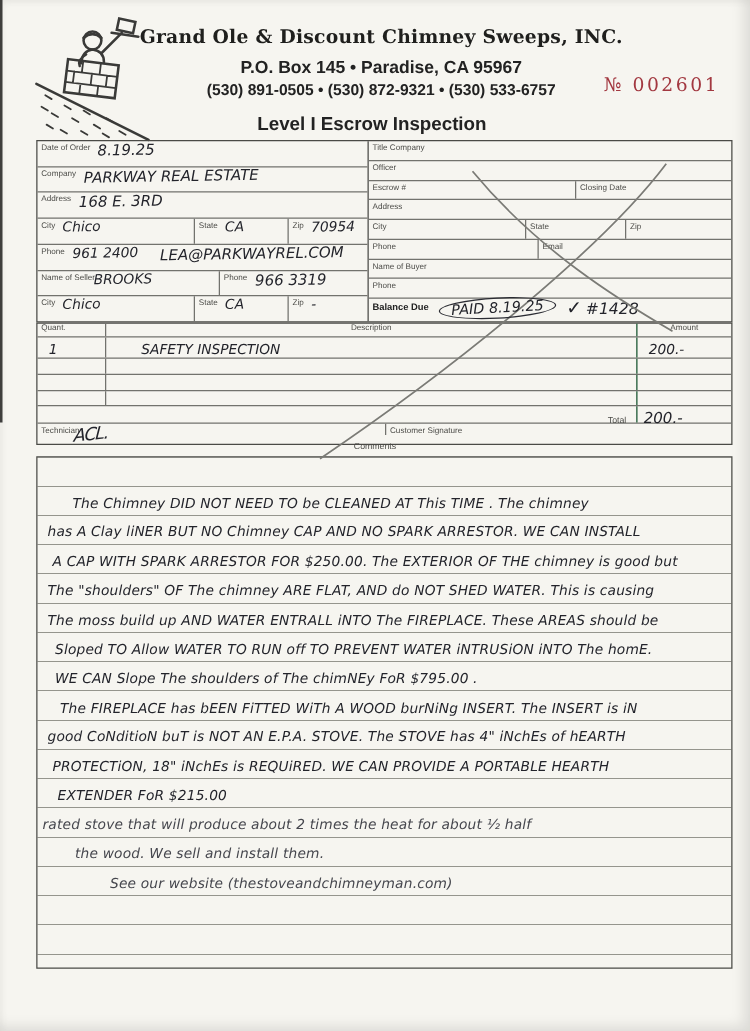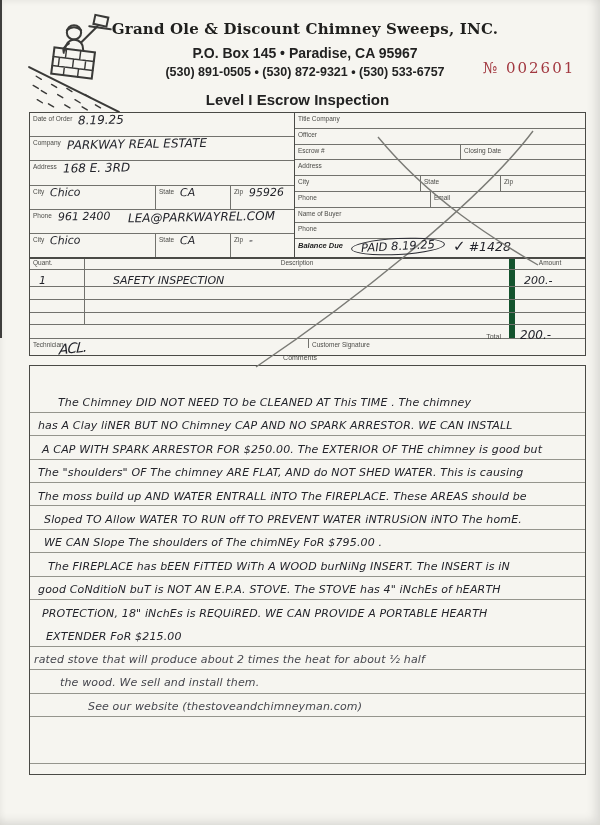--- a/index.html
+++ b/index.html
@@ -26,36 +26,36 @@
   .form{position:absolute;left:29px;top:112px;width:557px;height:146px;
     border:1.3px solid #4a4a46;display:flex;box-sizing:border-box;}
   .fcol{display:flex;flex-direction:column;box-sizing:border-box;}
   .fcol.left{width:265px;border-right:1.2px solid #4a4a46;}
   .fcol.right{flex:1;position:relative;}
   .frow{flex:1;display:flex;border-bottom:1px solid #72726d;position:relative;box-sizing:border-box;align-items:flex-start;overflow:visible;}
   .frow:last-child{border-bottom:none;}
   .fcell{display:flex;align-items:flex-start;box-sizing:border-box;height:100%;overflow:visible;}
   .fcell.bl{border-left:1px solid #72726d;}
   .lbl{font-size:6.5px;color:#4c4c48;padding:2px 2px 0 3px;white-space:nowrap;}
-  .lbl.bold{font-weight:bold;font-size:7.5px;color:#222;font-style:italic;}
+  .lbl.bold{font-weight:bold;font-size:7.5px;color:#222;}
   .hand{font-family:"DejaVu Sans",sans-serif;font-style:italic;color:#23242b;}
   .hv{font-size:11px;margin-left:4px;white-space:nowrap;transform:rotate(-1deg);line-height:14px;}
   .hv.big{font-size:12px;}
   .oval{display:inline-block;border:1.6px solid #2b2c33;border-radius:50%;
     padding:0 9px 1px 9px;font-size:11.5px;transform:rotate(-3deg);margin-left:6px;white-space:nowrap;position:relative;top:-1px;z-index:3;}
   .chk{font-size:15px;margin-left:8px;position:relative;top:-2px;}
   .ref{font-size:12.5px;margin-left:3px;}
   .xover{position:absolute;pointer-events:none;z-index:2;}
   
   .items{position:absolute;left:29px;top:258px;width:557px;box-sizing:border-box;
     border-left:1.3px solid #4a4a46;border-right:1.3px solid #4a4a46;border-bottom:1.3px solid #4a4a46;border-top:1px solid #4a4a46;background:transparent;}
   .irow{display:flex;box-sizing:border-box;border-bottom:1px solid #72726d;align-items:flex-start;}
   .c-qty{width:55px;border-right:1px solid #72726d;height:100%;box-sizing:border-box;padding-left:3px;}
   .c-desc{flex:1;height:100%;box-sizing:border-box;}
-  .c-amt{width:76px;border-left:6px solid #14532d;height:100%;box-sizing:border-box;padding-left:5px;}
+  .c-amt{width:76px;border-left:1px solid #14532d;height:100%;box-sizing:border-box;padding-left:5px;}
   .ihead{font-size:6.5px;color:#4c4c48;}
   .sigcell{flex:1;display:flex;align-items:flex-start;}
   .sigcell.r{border-left:1px solid #72726d;max-width:276px;}
   .sig{font-size:14px;letter-spacing:-1px;transform:rotate(-6deg) skewX(-10deg);display:inline-block;margin-left:-7px;margin-top:1px;}
   
   .comments-label{position:absolute;left:0;top:354px;width:600px;text-align:center;font-size:7px;color:#4c4c48;}
   .comments-box{position:absolute;left:29px;top:365px;width:557px;height:410px;box-sizing:border-box;
     border:1.3px solid #4a4a46;
     background-image:repeating-linear-gradient(to bottom,transparent 0,transparent 22.5px,#95958d 22.5px,#95958d 23.4px);}
   .cline{position:absolute;white-space:nowrap;font-size:11px;letter-spacing:.15px;line-height:14px;}
@@ -108,27 +108,37 @@
         <div class="fcell" style="width:125px">
           <span class="lbl">City</span>
           <span class="hand hv">Chico</span>
         </div>
         <div class="fcell bl" style="width:75px">
           <span class="lbl">State</span>
           <span class="hand hv">CA</span>
         </div>
         <div class="fcell bl" style="flex:1">
           <span class="lbl">Zip</span>
-          <span class="hand hv">95926</span>
+          <span class="hand hv">70954</span>
         </div>
       </div>
       <div class="frow">
         <span class="lbl">Phone</span>
         <span class="hand hv">961 2400</span>
         <span class="hand hv big" style="margin-left:18px">LEA@PARKWAYREL.COM</span>
+      </div>
+      <div class="frow">
+        <div class="fcell" style="width:145px">
+          <span class="lbl">Name of Seller</span>
+          <span class="hand hv" style="margin-left:-3px">BROOKS</span>
+        </div>
+        <div class="fcell bl" style="flex:1">
+          <span class="lbl">Phone</span>
+          <span class="hand hv big">966 3319</span>
+        </div>
       </div>
       <div class="frow">
         <div class="fcell" style="width:125px">
           <span class="lbl">City</span>
           <span class="hand hv">Chico</span>
         </div>
         <div class="fcell bl" style="width:75px">
           <span class="lbl">State</span>
           <span class="hand hv">CA</span>
         </div>

